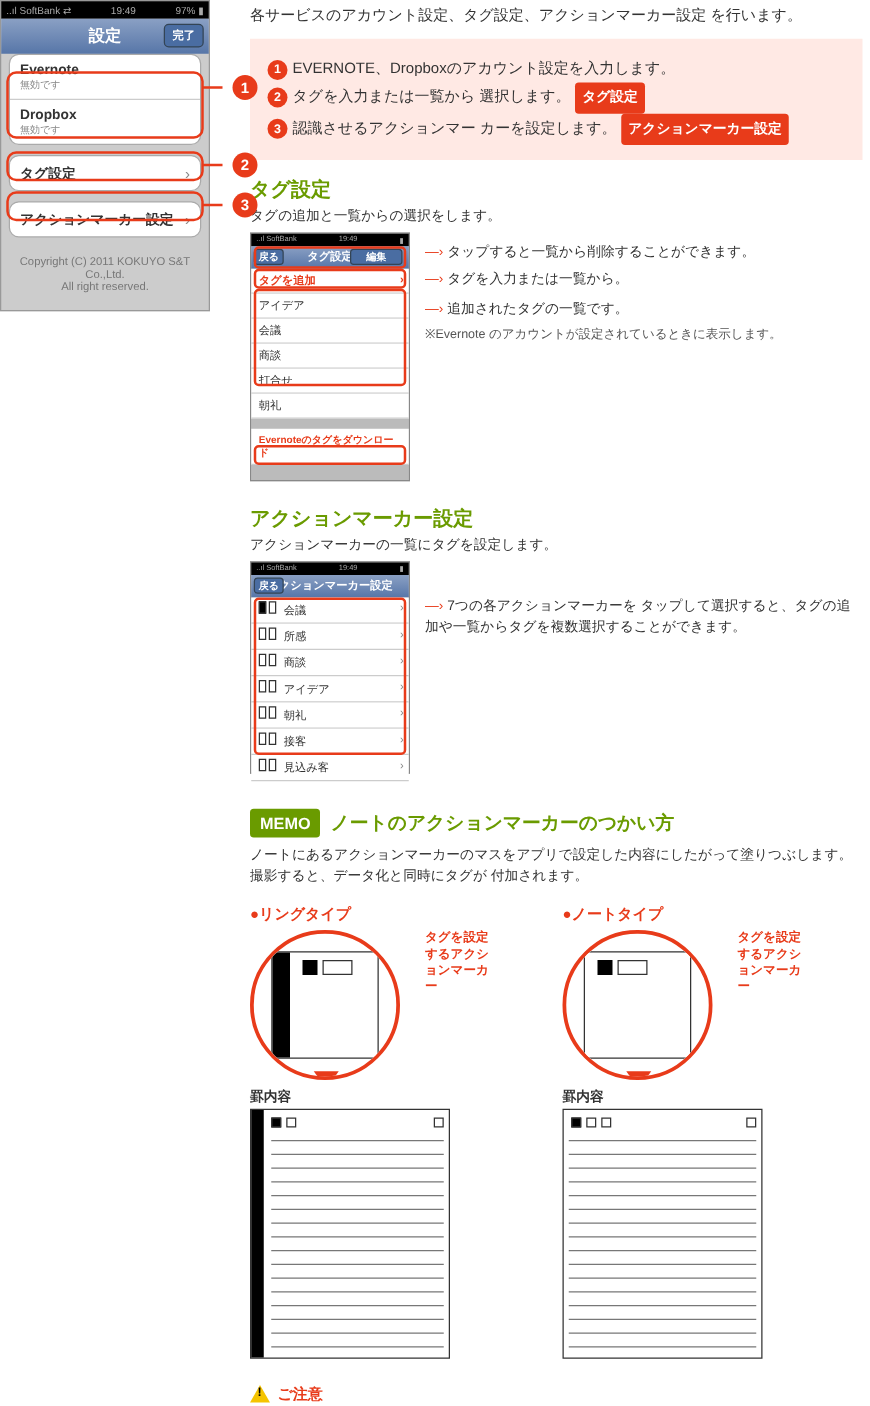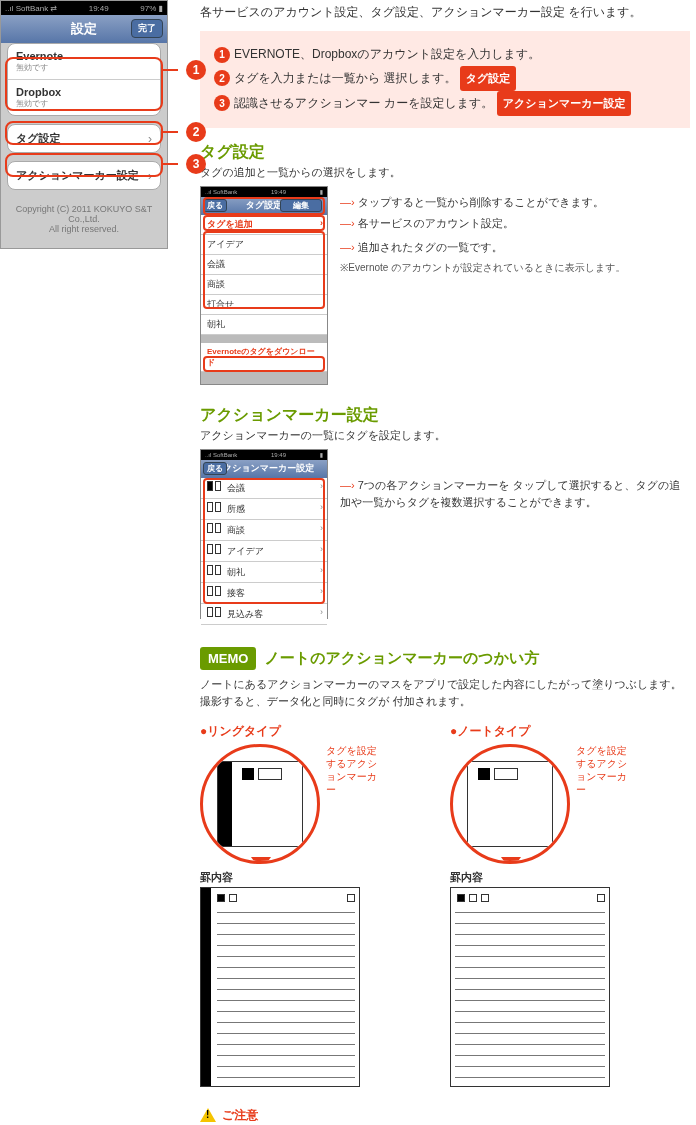--- a/index.html
+++ b/index.html
@@ -98,21 +98,21 @@
       width:120px;height:120px;border:3px solid #e83b1a;border-radius:50%;
       position:relative;margin-bottom:4px;background:#fff;overflow:hidden;
     }
     .circle-diag .tri{position:absolute;bottom:-10px;left:48px;width:0;height:0;
       border-left:10px solid transparent;border-right:10px solid transparent;border-top:14px solid #e83b1a;}
     .circle-inner{position:absolute;inset:14px;border:1px solid #333;background:#fff;}
     .ring-black{position:absolute;left:0;top:0;bottom:0;width:14px;background:#000;}
     .marker-sq{position:absolute;top:6px;left:24px;width:12px;height:12px;background:#000;}
     .marker-out{position:absolute;top:6px;left:40px;width:24px;height:12px;border:1px solid #333;}
     .type-ann{color:#e83b1a;font-size:10px;line-height:1.3;}
-    .pair { display:flex; align-items:flex-start; gap:6px; }
+    .pair { display:flex; align-items:flex-start; gap:20px;font-weight:bold; }
     .sheet-label{font-size:11px;font-weight:bold;margin:2px 4px 2px 0;}
     .sheet{border:1px solid #333;width:160px;height:200px;position:relative;padding:4px;background:#fff;}
     .sheet .binding{position:absolute;left:0;top:0;bottom:0;width:10px;background:#000;}
     .sheet .line{position:absolute;left:16px;right:4px;height:1px;background:#777;}
     .sheet .top-sq{position:absolute;top:6px;width:8px;height:8px;border:1px solid #333;}
     .sheet .top-sq.filled{background:#000;}
     
     .caution-head{display:flex;align-items:center;gap:6px;margin-top:20px;}
     .warn-tri{width:0;height:0;border-left:8px solid transparent;border-right:8px solid transparent;border-bottom:14px solid #f5c400;position:relative;}
     .warn-tri::after{content:"!";position:absolute;left:-2px;top:1px;font-size:10px;font-weight:bold;color:#000;}
@@ -211,21 +211,21 @@
         <span>Evernoteのタグをダウンロード</span>
       </div>
       <div style="height:12px;background:#bbb;"></div>
       <div class="hl" style="left:2px;top:10px;width:122px;height:18px;"></div>
       <div class="hl" style="left:2px;top:28px;width:122px;height:16px;"></div>
       <div class="hl" style="left:2px;top:44px;width:122px;height:78px;"></div>
       <div class="hl" style="left:2px;bottom:12px;width:122px;height:16px;"></div>
     </div>
     <div class="sub-note-col">
       <div class="note-line" style="margin-top:8px;"><span style="color:#e83b1a;">—›</span> <span>タップすると一覧から削除することができます。</span></div>
-      <div class="note-line"><span style="color:#e83b1a;">—›</span> <span>各サービスのアカウント設定。</span></div>
+      <div class="note-line"><span style="color:#e83b1a;">—›</span> <span>タグを入力または一覧から。</span></div>
       <div class="note-line" style="margin-top:6px;"><span style="color:#e83b1a;">—›</span> <span>追加されたタグの一覧です。</span></div>
       <div class="sm">※Evernote のアカウントが設定されているときに表示します。</div>
     </div>
   </div>
 
   <h2 class="green" style="margin-top:20px;">アクションマーカー設定</h2>
   <div class="desc">アクションマーカーの一覧にタグを設定します。</div>
   <div class="subshot-row">
     <div class="subphone" style="height:170px;">
       <div class="statusbar" style="height:10px;font-size:6px;">

